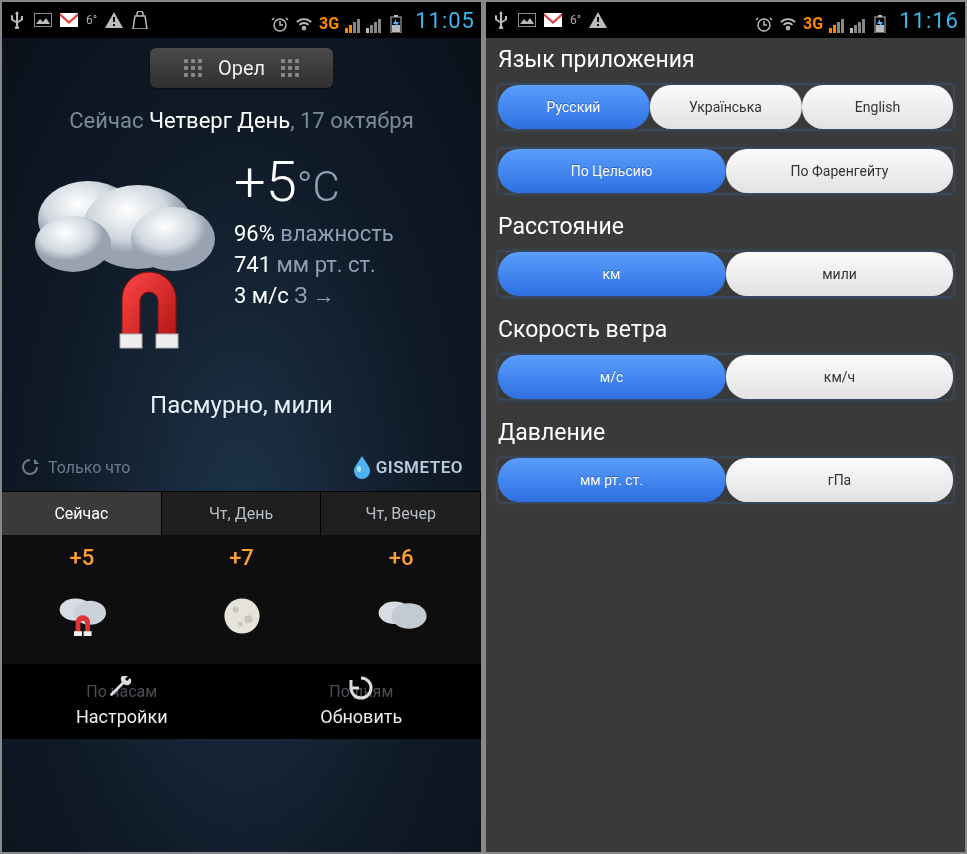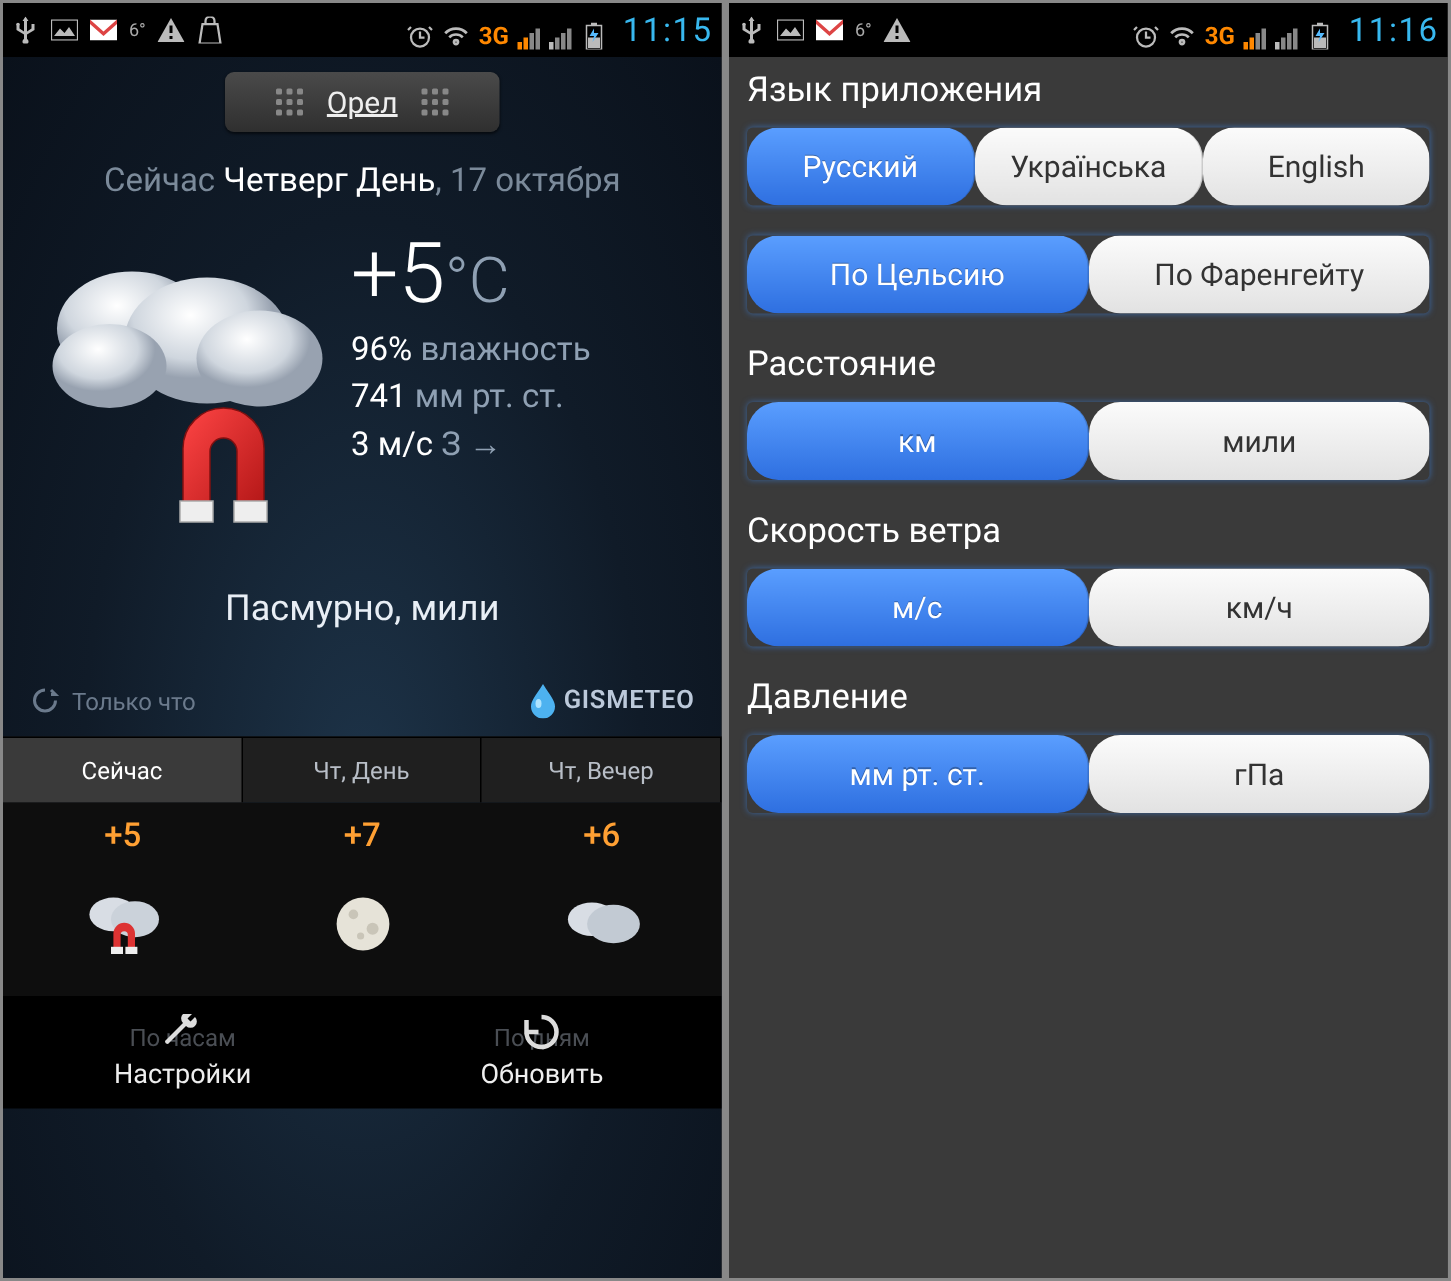--- a/index.html
+++ b/index.html
@@ -15,21 +15,21 @@
 .threeg { color: #ff8800; font-weight: bold; font-size: 16px; }
 .signal-bars { display: inline-flex; align-items: flex-end; gap: 1px; }
 .signal-bars span { width: 3px; background: #888; }
 .signal-bars span:nth-child(1){height:5px;} .signal-bars span:nth-child(2){height:8px;} .signal-bars span:nth-child(3){height:11px;} .signal-bars span:nth-child(4){height:14px;}
 .signal-bars.orange span:nth-child(1),.signal-bars.orange span:nth-child(2){ background:#ff8800; }
 .clock { color: #38b8ef; font-size: 22px; margin-left: 4px; letter-spacing: 1px; }
 
 
 .weather-screen { flex: 1; background: radial-gradient(ellipse at 50% 60%, #1d3348 0%, #101b28 55%, #0a111b 100%); display: flex; flex-direction: column; position: relative; color: #fff; }
 .city-header { display: flex; justify-content: center; padding: 10px 0 16px; }
-.city-pill { background: linear-gradient(#4a4a4a,#2f2f2f); border-radius: 6px; padding: 8px 34px; display: flex; align-items: center; gap: 16px; color: #eee; font-size: 20px; box-shadow: 0 1px 2px rgba(0,0,0,.6); text-decoration: underline; }
+.city-pill { background: linear-gradient(#4a4a4a,#2f2f2f); border-radius: 6px; padding: 8px 34px; display: flex; align-items: center; gap: 16px; color: #eee; font-size: 20px; box-shadow: 0 1px 2px rgba(0,0,0,.6); }
 .grip { display: grid; grid-template-columns: repeat(3,4px); grid-template-rows: repeat(3,4px); gap: 3px; }
 .grip span { background: #888; border-radius: 1px; }
 .date-line { text-align: center; color: #7b8a9a; font-size: 22px; padding: 4px 12px 12px; }
 .date-line .bright { color: #fff; }
 
 .current-block { display: flex; padding: 4px 22px 10px; gap: 0; align-items: flex-start; }
 .cloud-graphic { width: 210px; height: 210px; position: relative; flex-shrink: 0; }
 .cloud-svg { position: absolute; top: 0; left: -6px; width: 210px; height: 140px; }
 .magnet-svg { position: absolute; top: 110px; left: 80px; width: 90px; height: 95px; }
 .current-stats { flex: 1; padding-top: 0; }
@@ -60,21 +60,21 @@
 .bbtn .bicon { height: 28px; display: flex; justify-content: center; align-items: center; margin-bottom: 4px; }
 .bbtn .blabel { font-size: 18px; }
 .behind-label { position: absolute; top: 18px; left: 0; right: 0; text-align: center; color: #4a4e54; font-size: 16px; z-index: 0; }
 .bicon, .blabel { position: relative; z-index: 1; }
 
 
 .settings-screen { flex: 1; background: #3a3a3a; display: flex; flex-direction: column; padding: 8px 12px 0; color: #fff; overflow-y: auto; }
 .setting-group { margin-bottom: 20px; }
 .setting-title { font-size: 23px; color: #fff; margin-bottom: 12px; }
 .segmented { display: flex; border-radius: 4px; overflow: hidden; box-shadow: 0 0 4px rgba(58,142,255,.5); }
-.seg { flex: 1; text-align: center; padding: 14px 6px; font-size: 20px; border-right: 1px solid rgba(0,0,0,.15); cursor: pointer; border-radius: 21px; }
+.seg { flex: 1; text-align: center; padding: 14px 6px; font-size: 14px; border-right: 1px solid rgba(0,0,0,.15); cursor: pointer; border-radius: 21px; }
 .seg:last-child { border-right: none; }
 .seg.active { background: linear-gradient(#5a9eff,#2e6fe0); color: #fff; text-shadow: 0 -1px rgba(0,0,0,.3); }
 .seg.inactive { background: linear-gradient(#fbfbfb,#e2e2e2); color: #333; }
 
 
 .minicloud { width: 72px; height: 48px; }
 </style>
 </head>
 <body>
 
@@ -139,21 +139,21 @@
           <span></span>
         </span>
       <span class="status-icon">
         <svg width="12" height="18" viewBox="0 0 12 18">
             <rect x="1" y="2" width="10" height="16" fill="none" stroke="#bbb"></rect>
             <rect x="4" y="0" width="4" height="2" fill="#bbb"></rect>
             <rect x="2" y="10" width="8" height="7" fill="#bbb"></rect>
             <path d="M6 4 L3 9 H6 L5 13 L9 7 H6 Z" fill="#5bf"></path>
           </svg>
       </span>
-      <span class="clock">11:15</span>
+      <span class="clock">11:05</span>
     </div>
   </div>
 
   <div class="weather-screen">
     <div class="city-header">
       <div class="city-pill">
         <div class="grip">
             <span></span>
             <span></span>
             <span></span>

